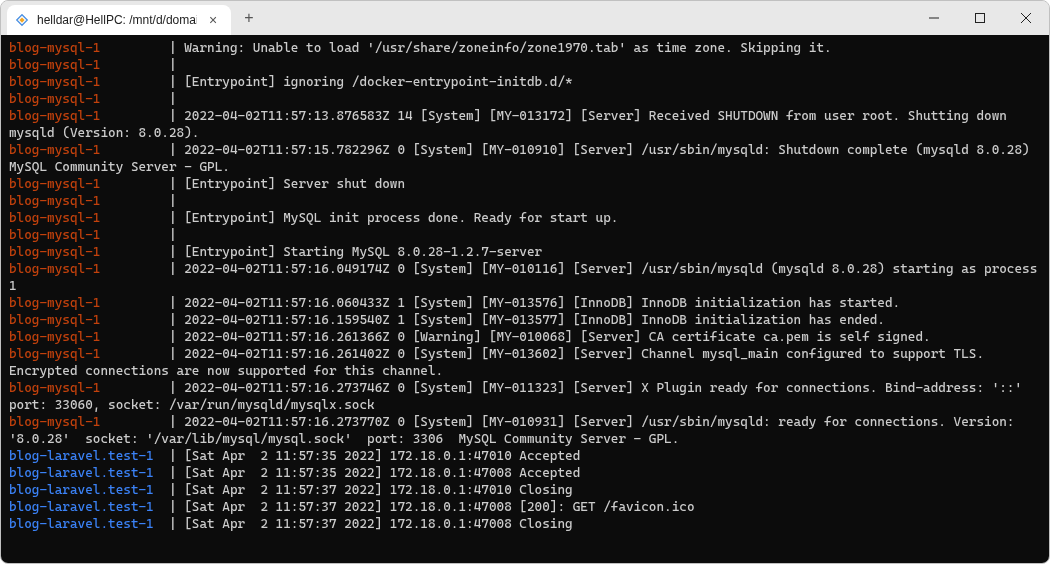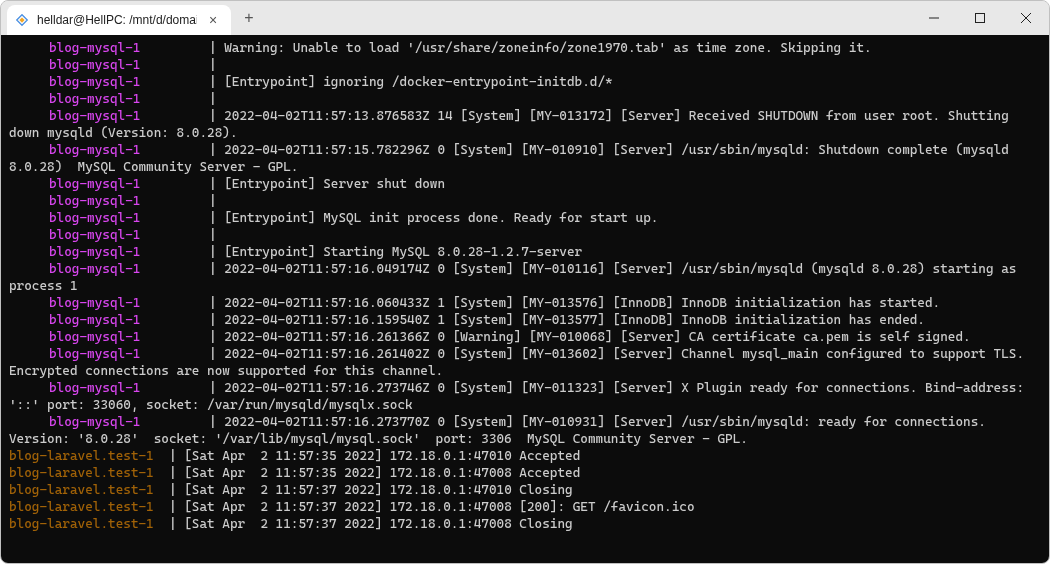--- a/index.html
+++ b/index.html
@@ -92,22 +92,22 @@
   padding: 4px 8px;
   overflow: hidden;
   font-family: "Cascadia Mono", "Consolas", monospace;
   font-size: 13px;
   line-height: 17px;
   color: #cccccc;
   white-space: pre-wrap;
   word-break: break-word;
 }
 .line { display: block; }
-.c-yellow { color: #d946ef; margin-left: 40px; }
-.c-cyan { color: #a16207; }
+.c-yellow { color: #c2410c; }
+.c-cyan { color: #3b82f6; }
 .c-white { color: #cccccc; }
 </style>
 </head>
 <body>
 
 <div class="window">
 
   <div class="titlebar">
     <div class="tab">
       <span class="tab-icon">

